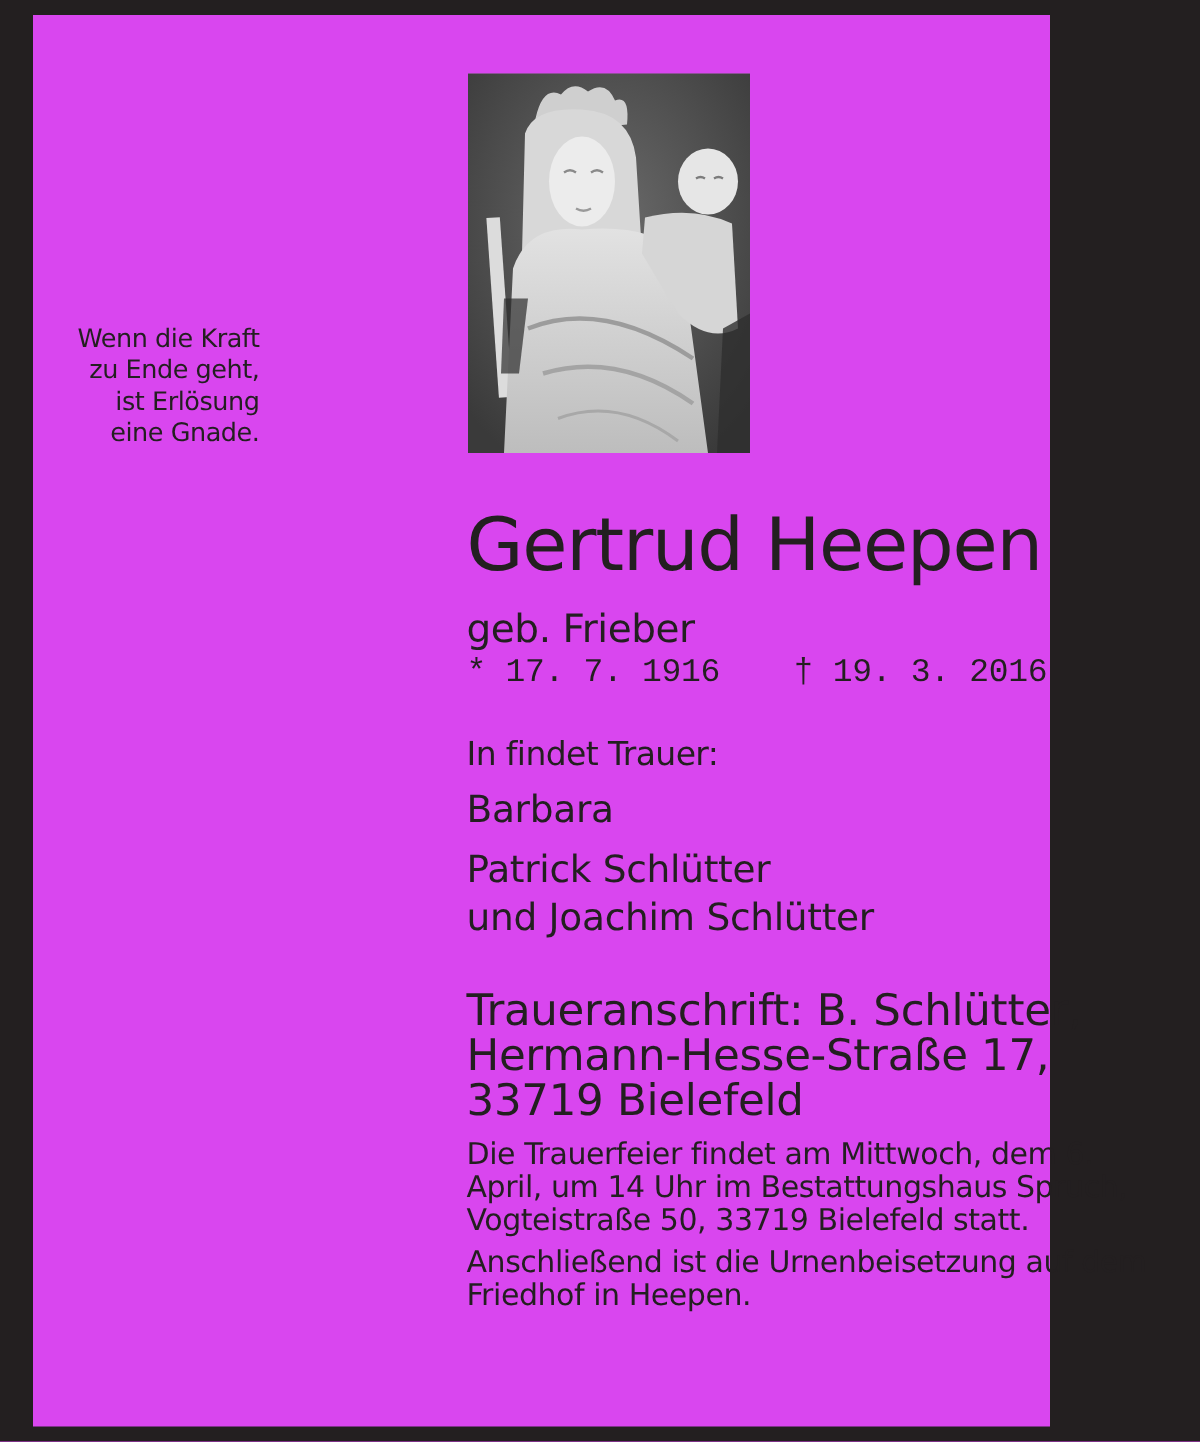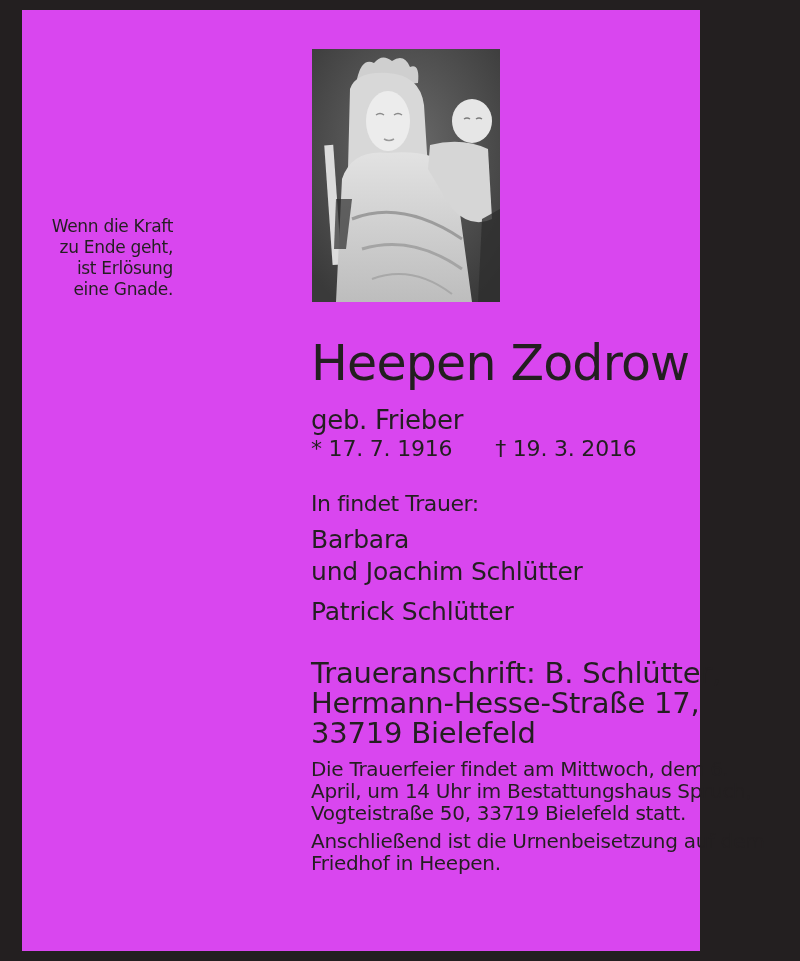--- a/index.html
+++ b/index.html
@@ -51,20 +51,21 @@
       font-size: 26px;
       line-height: 28px;
       margin-top: 14px;
       letter-spacing: -0.3px;
     }
     .dates {
       font-size: 22px;
       line-height: 30px;
       letter-spacing: -0.2px;
       white-space: nowrap;
+      font-family: Liberation Mono, monospace;
     }
     .dates .death { margin-left: 36px; }
     .mourning-label {
       font-size: 22px;
       line-height: 28px;
       margin-top: 26px;
       letter-spacing: -0.4px;
     }
     .mourners {
       font-size: 25px;
@@ -135,34 +136,34 @@
       <ellipse cx="160" cy="72" rx="20" ry="22" fill="#e6e6e6"></ellipse>
       <path d="M152 70 q3 -2 6 0 M164 70 q3 -2 6 0" stroke="#7c7c7c" stroke-width="1.5" fill="none"></path>
       <path d="M118 96 Q150 88 176 100 L180 170 Q160 180 140 160 L116 120 Z" fill="#d6d6d6"></path>
 
       <path d="M24 150 L40 150 L34 200 L22 200 Z" fill="#2c2c2c" opacity="0.7"></path>
       <path d="M170 170 L188 160 L188 253 L166 253 Z" fill="#2e2e2e" opacity="0.8"></path>
     </svg>
   </div>
 
   <div class="content">
-    <h1 class="name">Heepen Zodrow</h1>
+    <h1 class="name">Gertrud Heepen</h1>
     <div class="maiden">geb. Frieber</div>
     <div class="dates">
       <span>*</span>
       <span>17. 7. 1916</span>
       <span class="death">†</span>
       <span>19. 3. 2016</span>
     </div>
 
     <div class="mourning-label">In findet Trauer:</div>
     <div class="mourners">
       <div class="m">Barbara</div>
+      <div class="m gap">Patrick Schlütter</div>
       <div class="m">und Joachim Schlütter</div>
-      <div class="m gap">Patrick Schlütter</div>
     </div>
 
     <div class="address">
       <div>Traueranschrift: B. Schlütter,</div>
       <div>Hermann-Hesse-Straße 17,</div>
       <div>33719 Bielefeld</div>
     </div>
 
     <div class="ceremony">
       <p>Die Trauerfeier findet am Mittwoch, dem 6. April, um 14 Uhr im Bestattungshaus Spruch, Vogteistraße 50, 33719 Bielefeld statt.</p>

